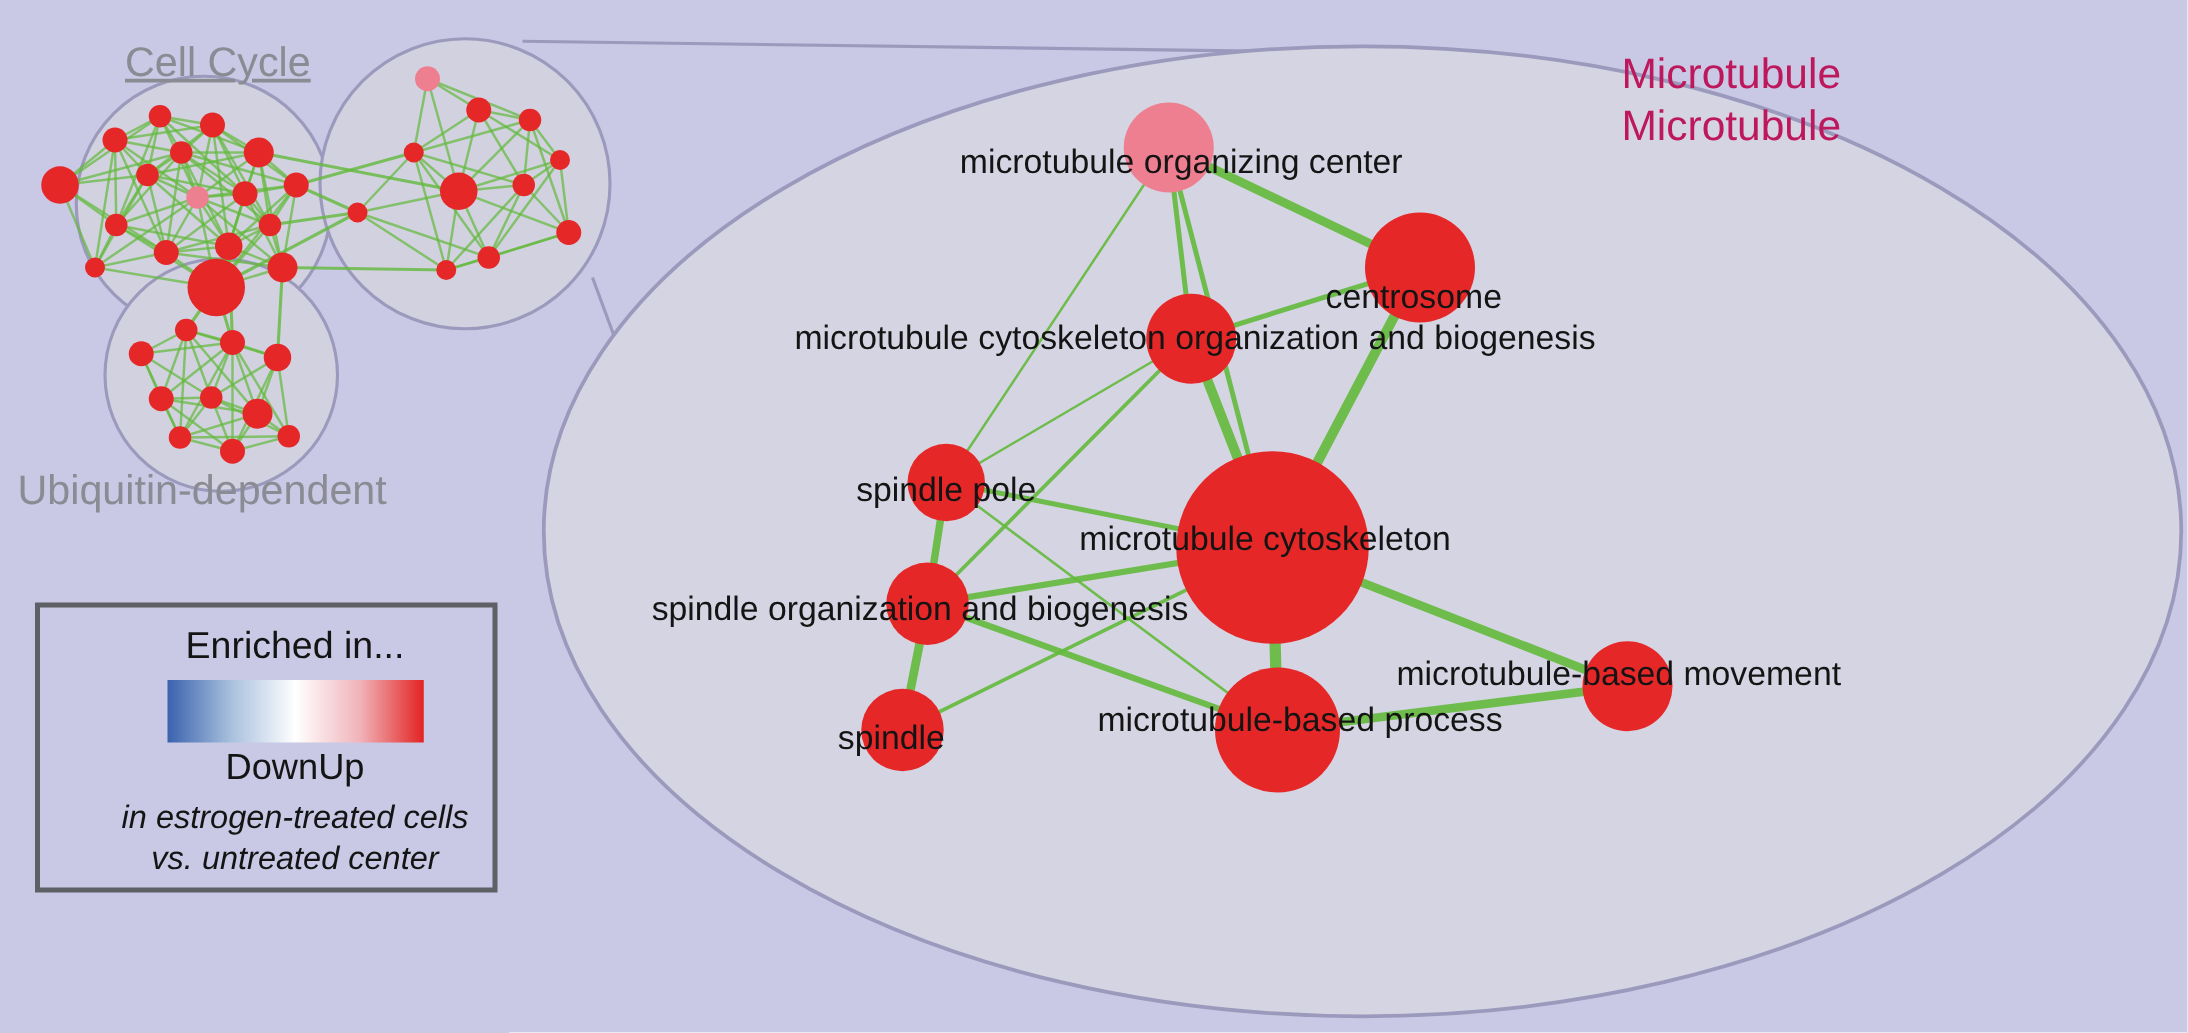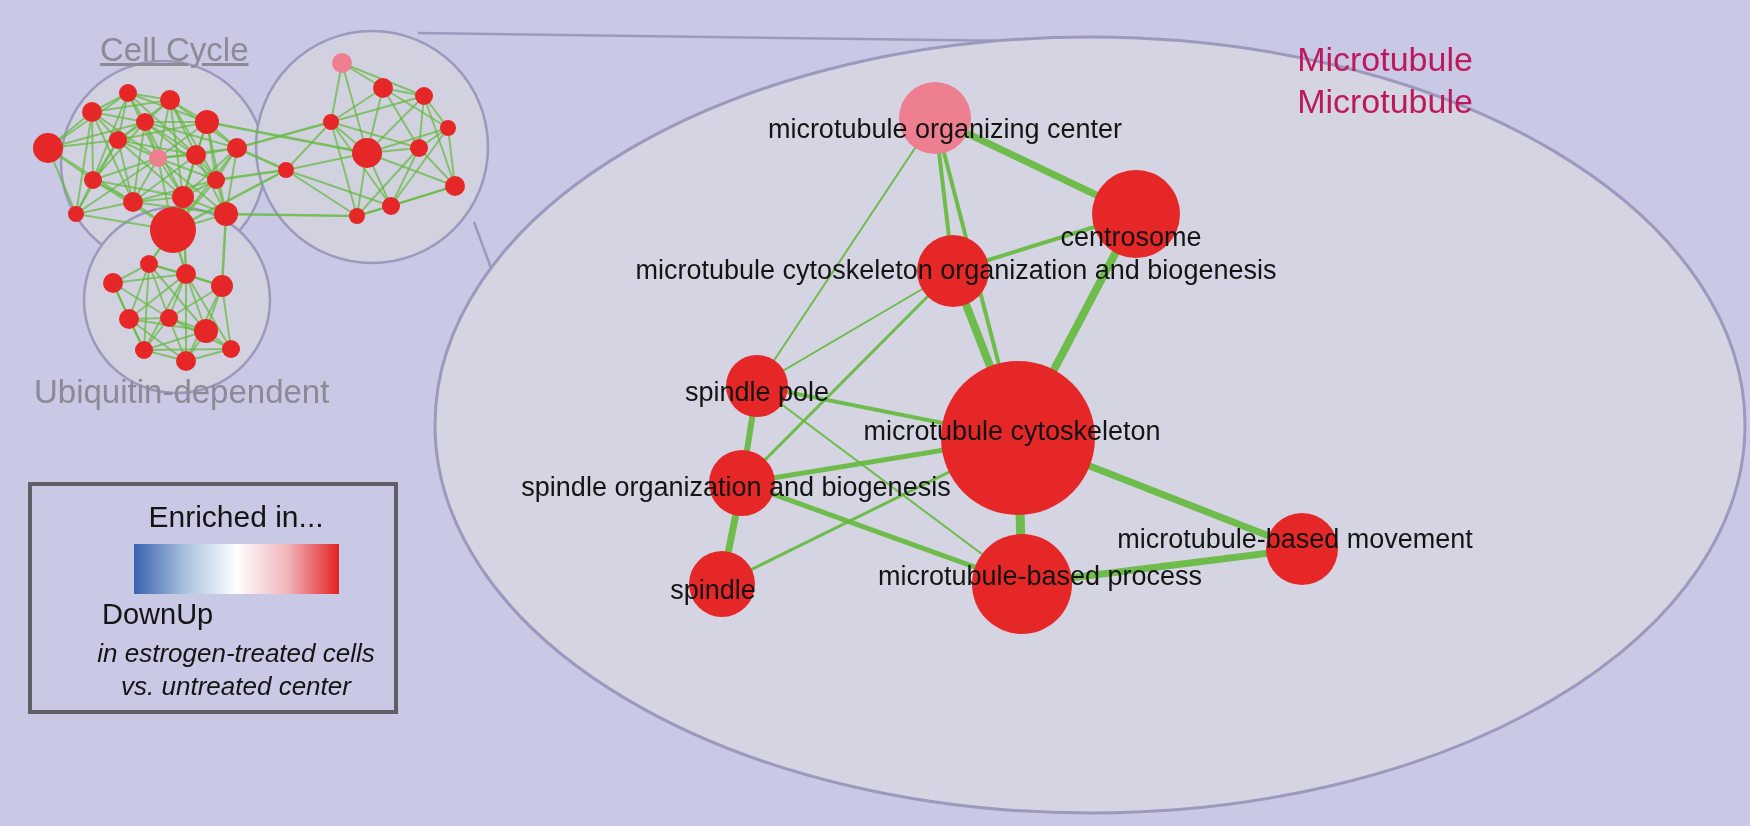--- a/index.html
+++ b/index.html
@@ -7,21 +7,21 @@
   .stage{position:relative;width:1750px;height:826px;background:#c9c8e5;overflow:hidden;}
   .stage svg{position:absolute;left:0;top:0;}
   .txt{position:absolute;color:#be185d;}
   .gray{color:#8b8b94;}
   .cluster-label{font-size:33px;line-height:39px;}
   .main-title{font-size:34px;line-height:42px;text-align:center;width:320px;}
   .legend{position:absolute;left:28px;top:482px;width:370px;height:232px;
           border:4px solid #5f5f66;box-sizing:border-box;text-align:center;color:#141414;}
   .legend-title{font-size:30px;margin-top:14px;}
   .grad{width:205px;height:50px;margin:10px auto 4px auto;}
-  .updown{display:flex;justify-content:flex-start;width:268px;margin:0 auto;font-size:29px;}
+  .updown{display:flex;justify-content:center;width:268px;margin:0 auto;font-size:29px;}
   .cap{font-size:26px;line-height:33px;}
   .cap-block{margin-top:6px;font-style:italic;}
 </style>
 </head>
 <body>
 
 <div class="stage" id="stage" style="background: rgb(201, 200, 229);">
 
   <svg id="net" width="1750" height="826" viewBox="0 0 1750 826">
       <circle cx="163" cy="163" r="102" fill="#d2d1e0" stroke="#9b9abd" stroke-width="2.5"></circle>
@@ -271,21 +271,21 @@
       <text x="757" y="394" text-anchor="middle" dominant-baseline="middle" font-size="27" fill="#141414" font-family="&quot;Liberation Sans&quot;, sans-serif">spindle pole</text>
       <text x="1012" y="433" text-anchor="middle" dominant-baseline="middle" font-size="27" fill="#141414" font-family="&quot;Liberation Sans&quot;, sans-serif">microtubule cytoskeleton</text>
       <text x="736" y="489" text-anchor="middle" dominant-baseline="middle" font-size="27" fill="#141414" font-family="&quot;Liberation Sans&quot;, sans-serif">spindle organization and biogenesis</text>
       <text x="1295" y="541" text-anchor="middle" dominant-baseline="middle" font-size="27" fill="#141414" font-family="&quot;Liberation Sans&quot;, sans-serif">microtubule-based movement</text>
       <text x="1040" y="578" text-anchor="middle" dominant-baseline="middle" font-size="27" fill="#141414" font-family="&quot;Liberation Sans&quot;, sans-serif">microtubule-based process</text>
       <text x="713" y="592" text-anchor="middle" dominant-baseline="middle" font-size="27" fill="#141414" font-family="&quot;Liberation Sans&quot;, sans-serif">spindle</text>
     </svg>
 
   <div class="txt gray cluster-label" style="left:100px;top:30px;text-decoration:underline;">Cell Cycle</div>
 
-  <div class="txt gray cluster-label" style="left:34px;top:372px;">
+  <div class="txt gray cluster-label" style="left:14px;top:372px;">
     <div>Ubiquitin-dependent</div>
   </div>
 
   <div class="txt main-title" style="left:1225px;top:38px;">
     <div>Microtubule</div>
     <div>Microtubule</div>
   </div>
 
   <div class="legend" style="border-color: rgb(95, 95, 102); padding-left: 46px;">
     <div class="legend-title">Enriched in...</div>

